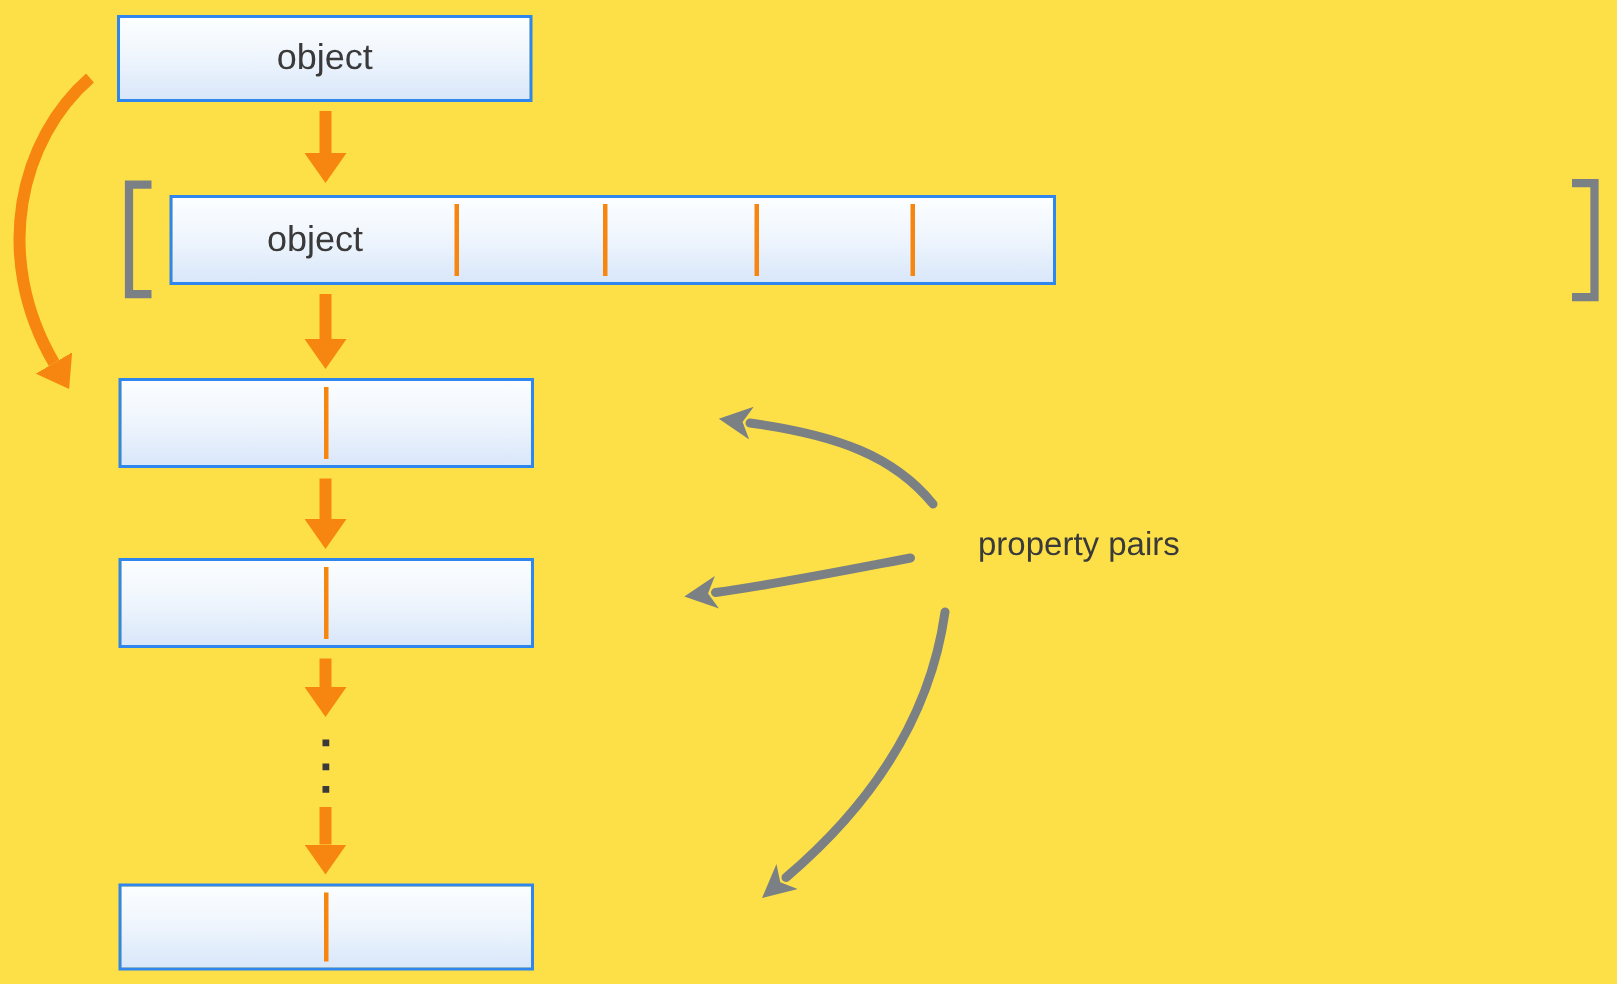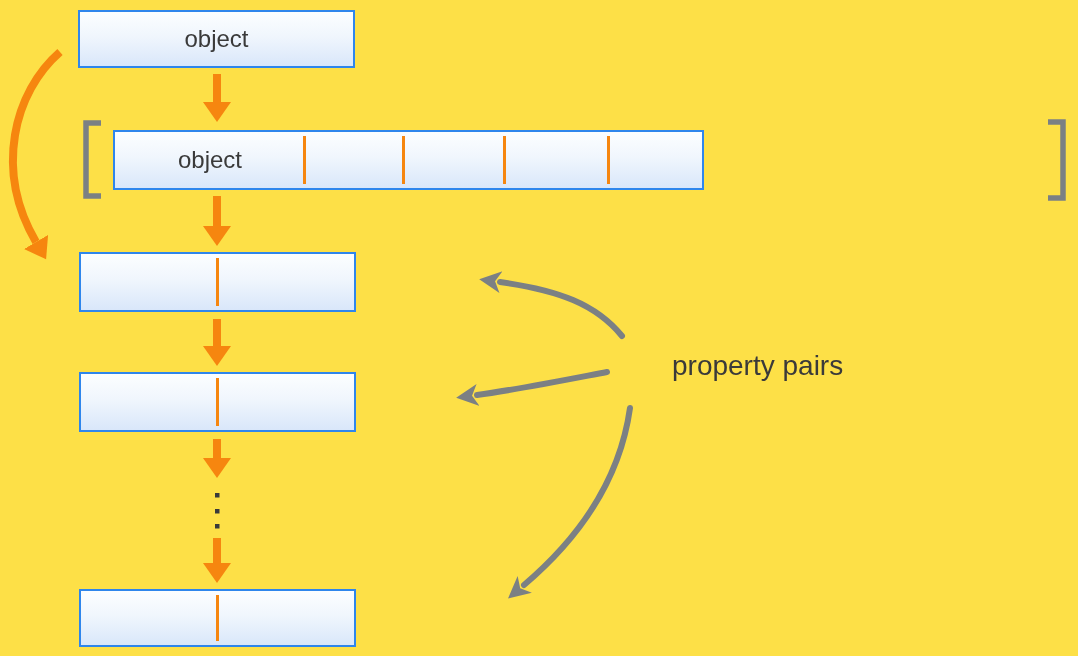--- a/index.html
+++ b/index.html
@@ -66,21 +66,21 @@
   <div class="box" style="left:79px; top:252px; width:277px; height:60px;">
     <span class="divider" style="left:calc(50% - 1.5px);"></span>
   </div>
   <div class="box" style="left:79px; top:372px; width:277px; height:60px;">
     <span class="divider" style="left:calc(50% - 1.5px);"></span>
   </div>
   <div class="box" style="left:79px; top:589px; width:277px; height:58px;">
     <span class="divider" style="left:calc(50% - 1.5px);"></span>
   </div>
 
-  <div class="caption" style="left:672px; top:350px; font-size:28px;">property pairs</div>
+  <div class="caption" style="left:652px; top:350px; font-size:22px;">property pairs</div>
 
   <svg class="svg-layer" width="1078" height="656" viewBox="0 0 1078 656">
     <defs>
       <marker id="ah-orange" markerUnits="userSpaceOnUse" markerWidth="24" markerHeight="28" refX="0" refY="14" orient="auto">
         <path d="M0,0 L20,14 L0,28 Z" fill="#F6860F"></path>
       </marker>
       <marker id="ah-gray" markerUnits="userSpaceOnUse" markerWidth="24" markerHeight="24" refX="1" refY="11" orient="auto">
         <path d="M0,0 L22,11 L0,22 L6,11 Z" fill="#7B8084"></path>
       </marker>
     </defs>

